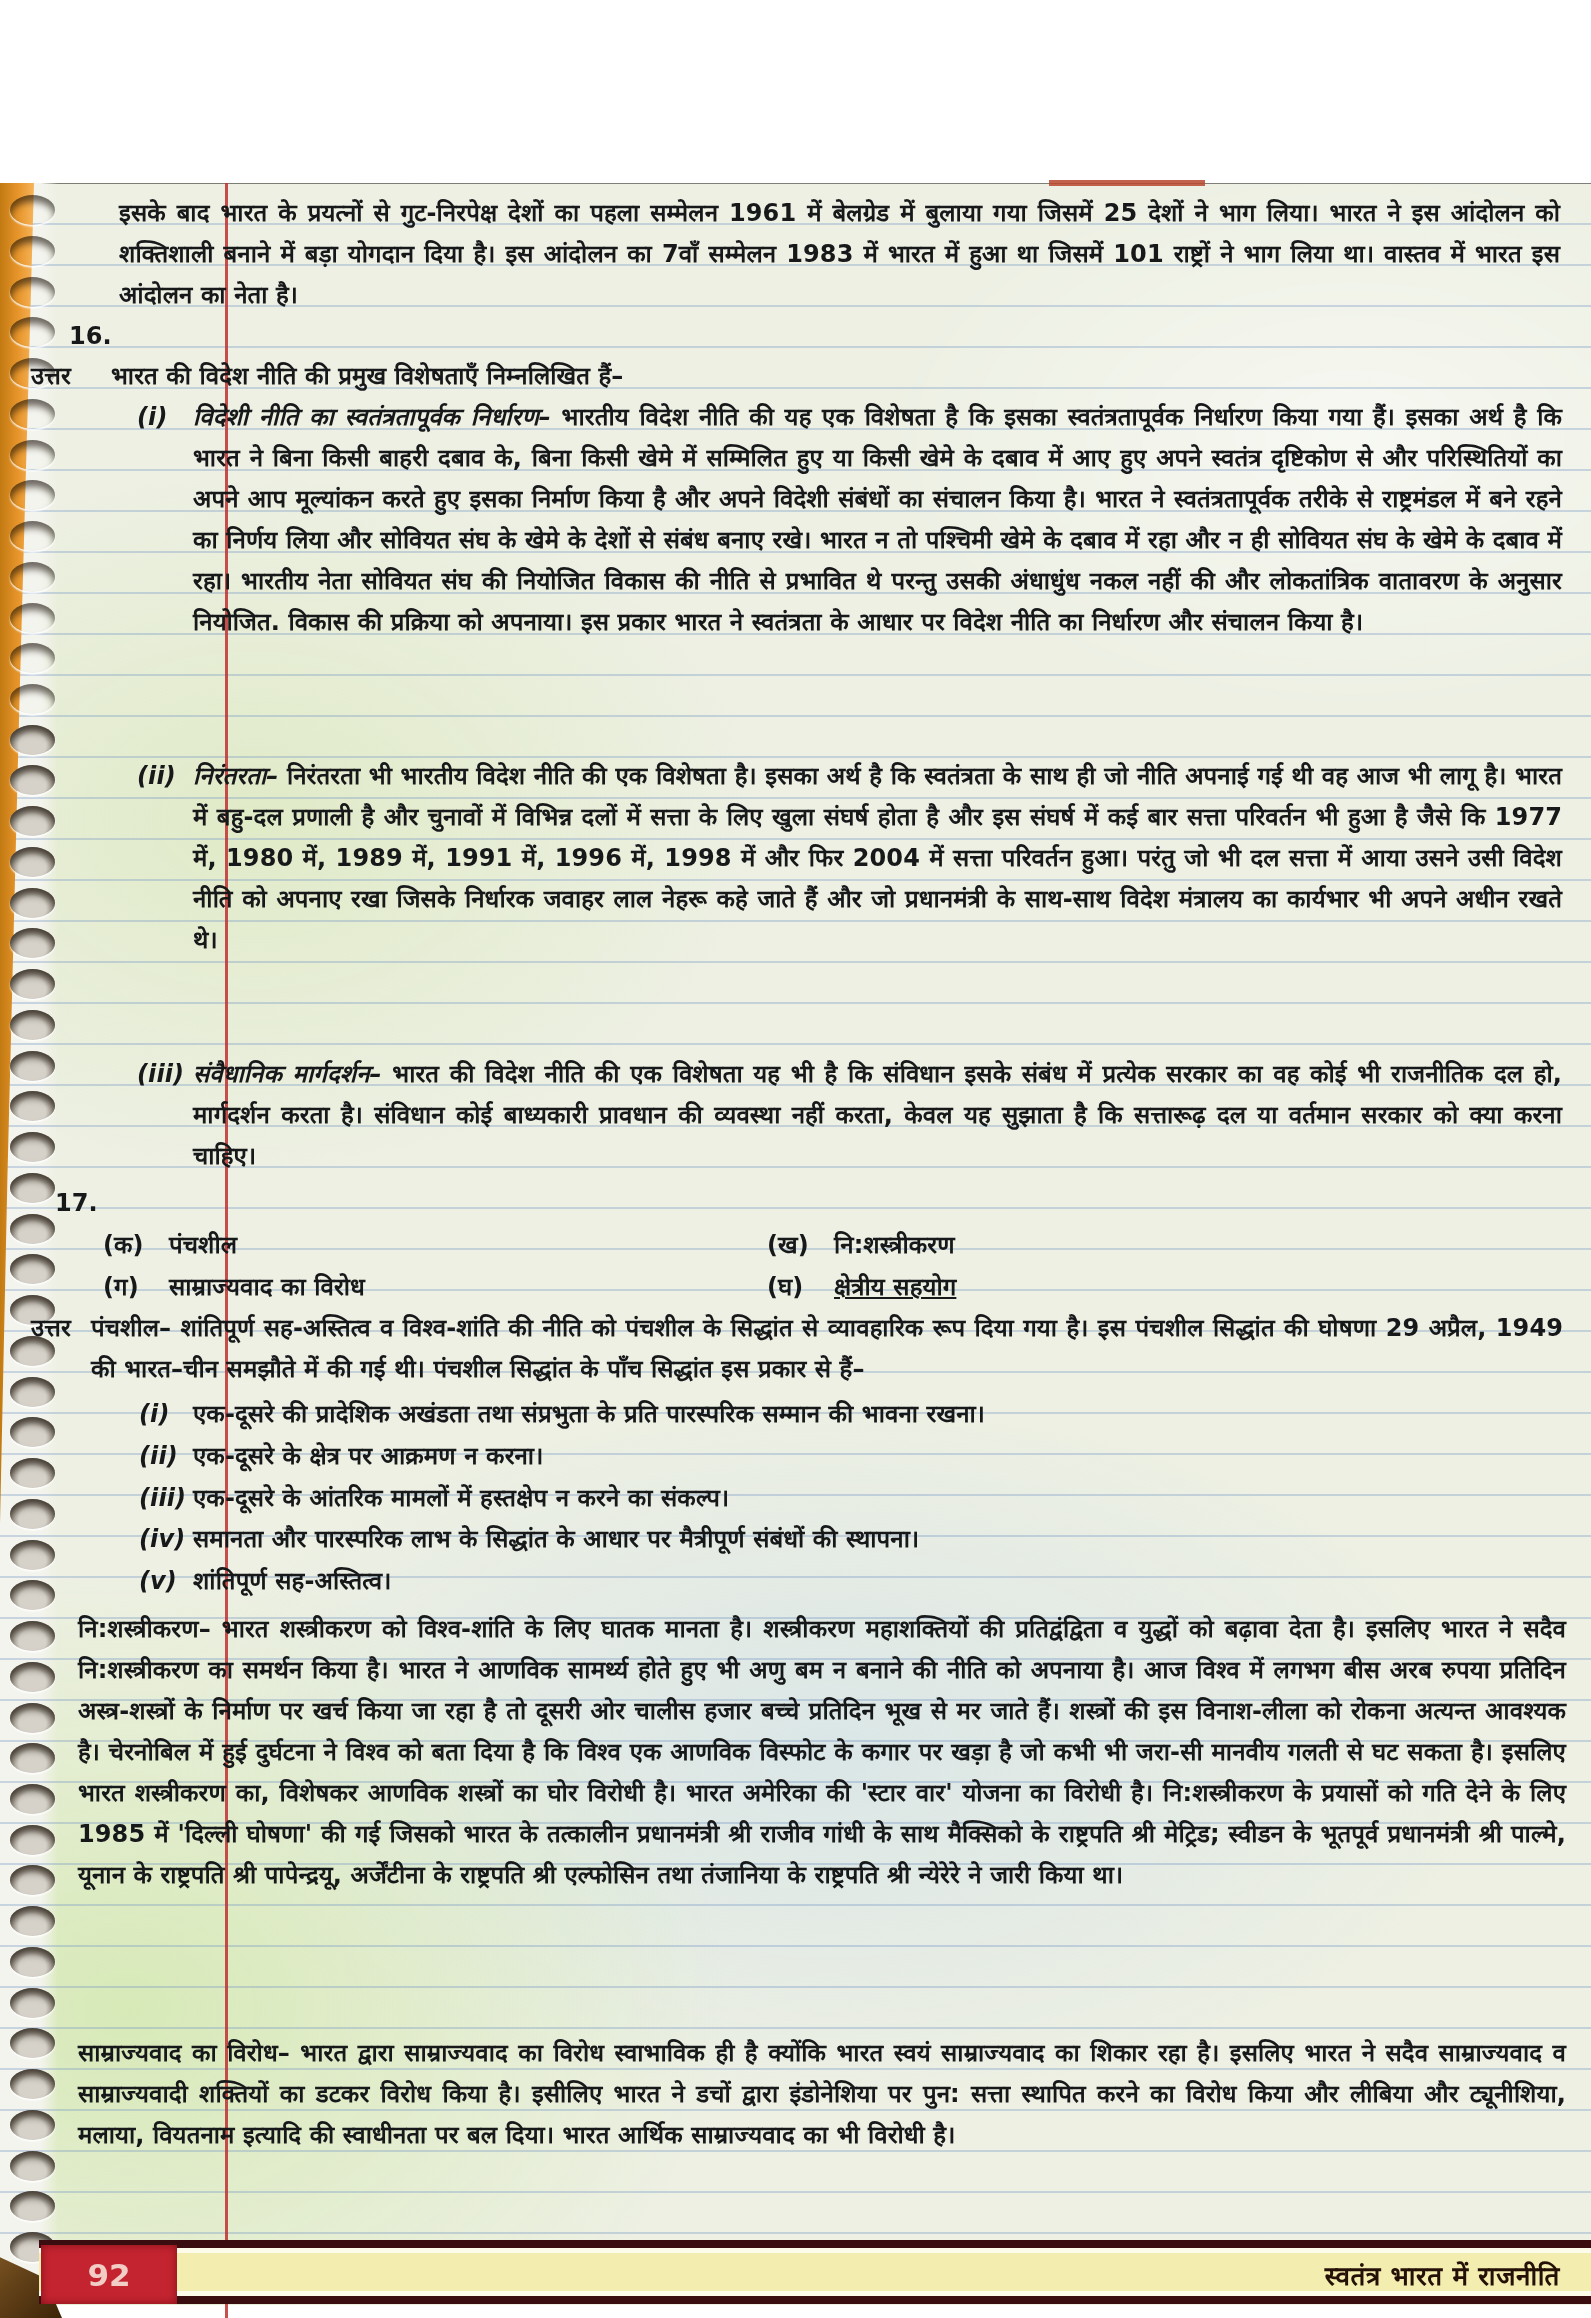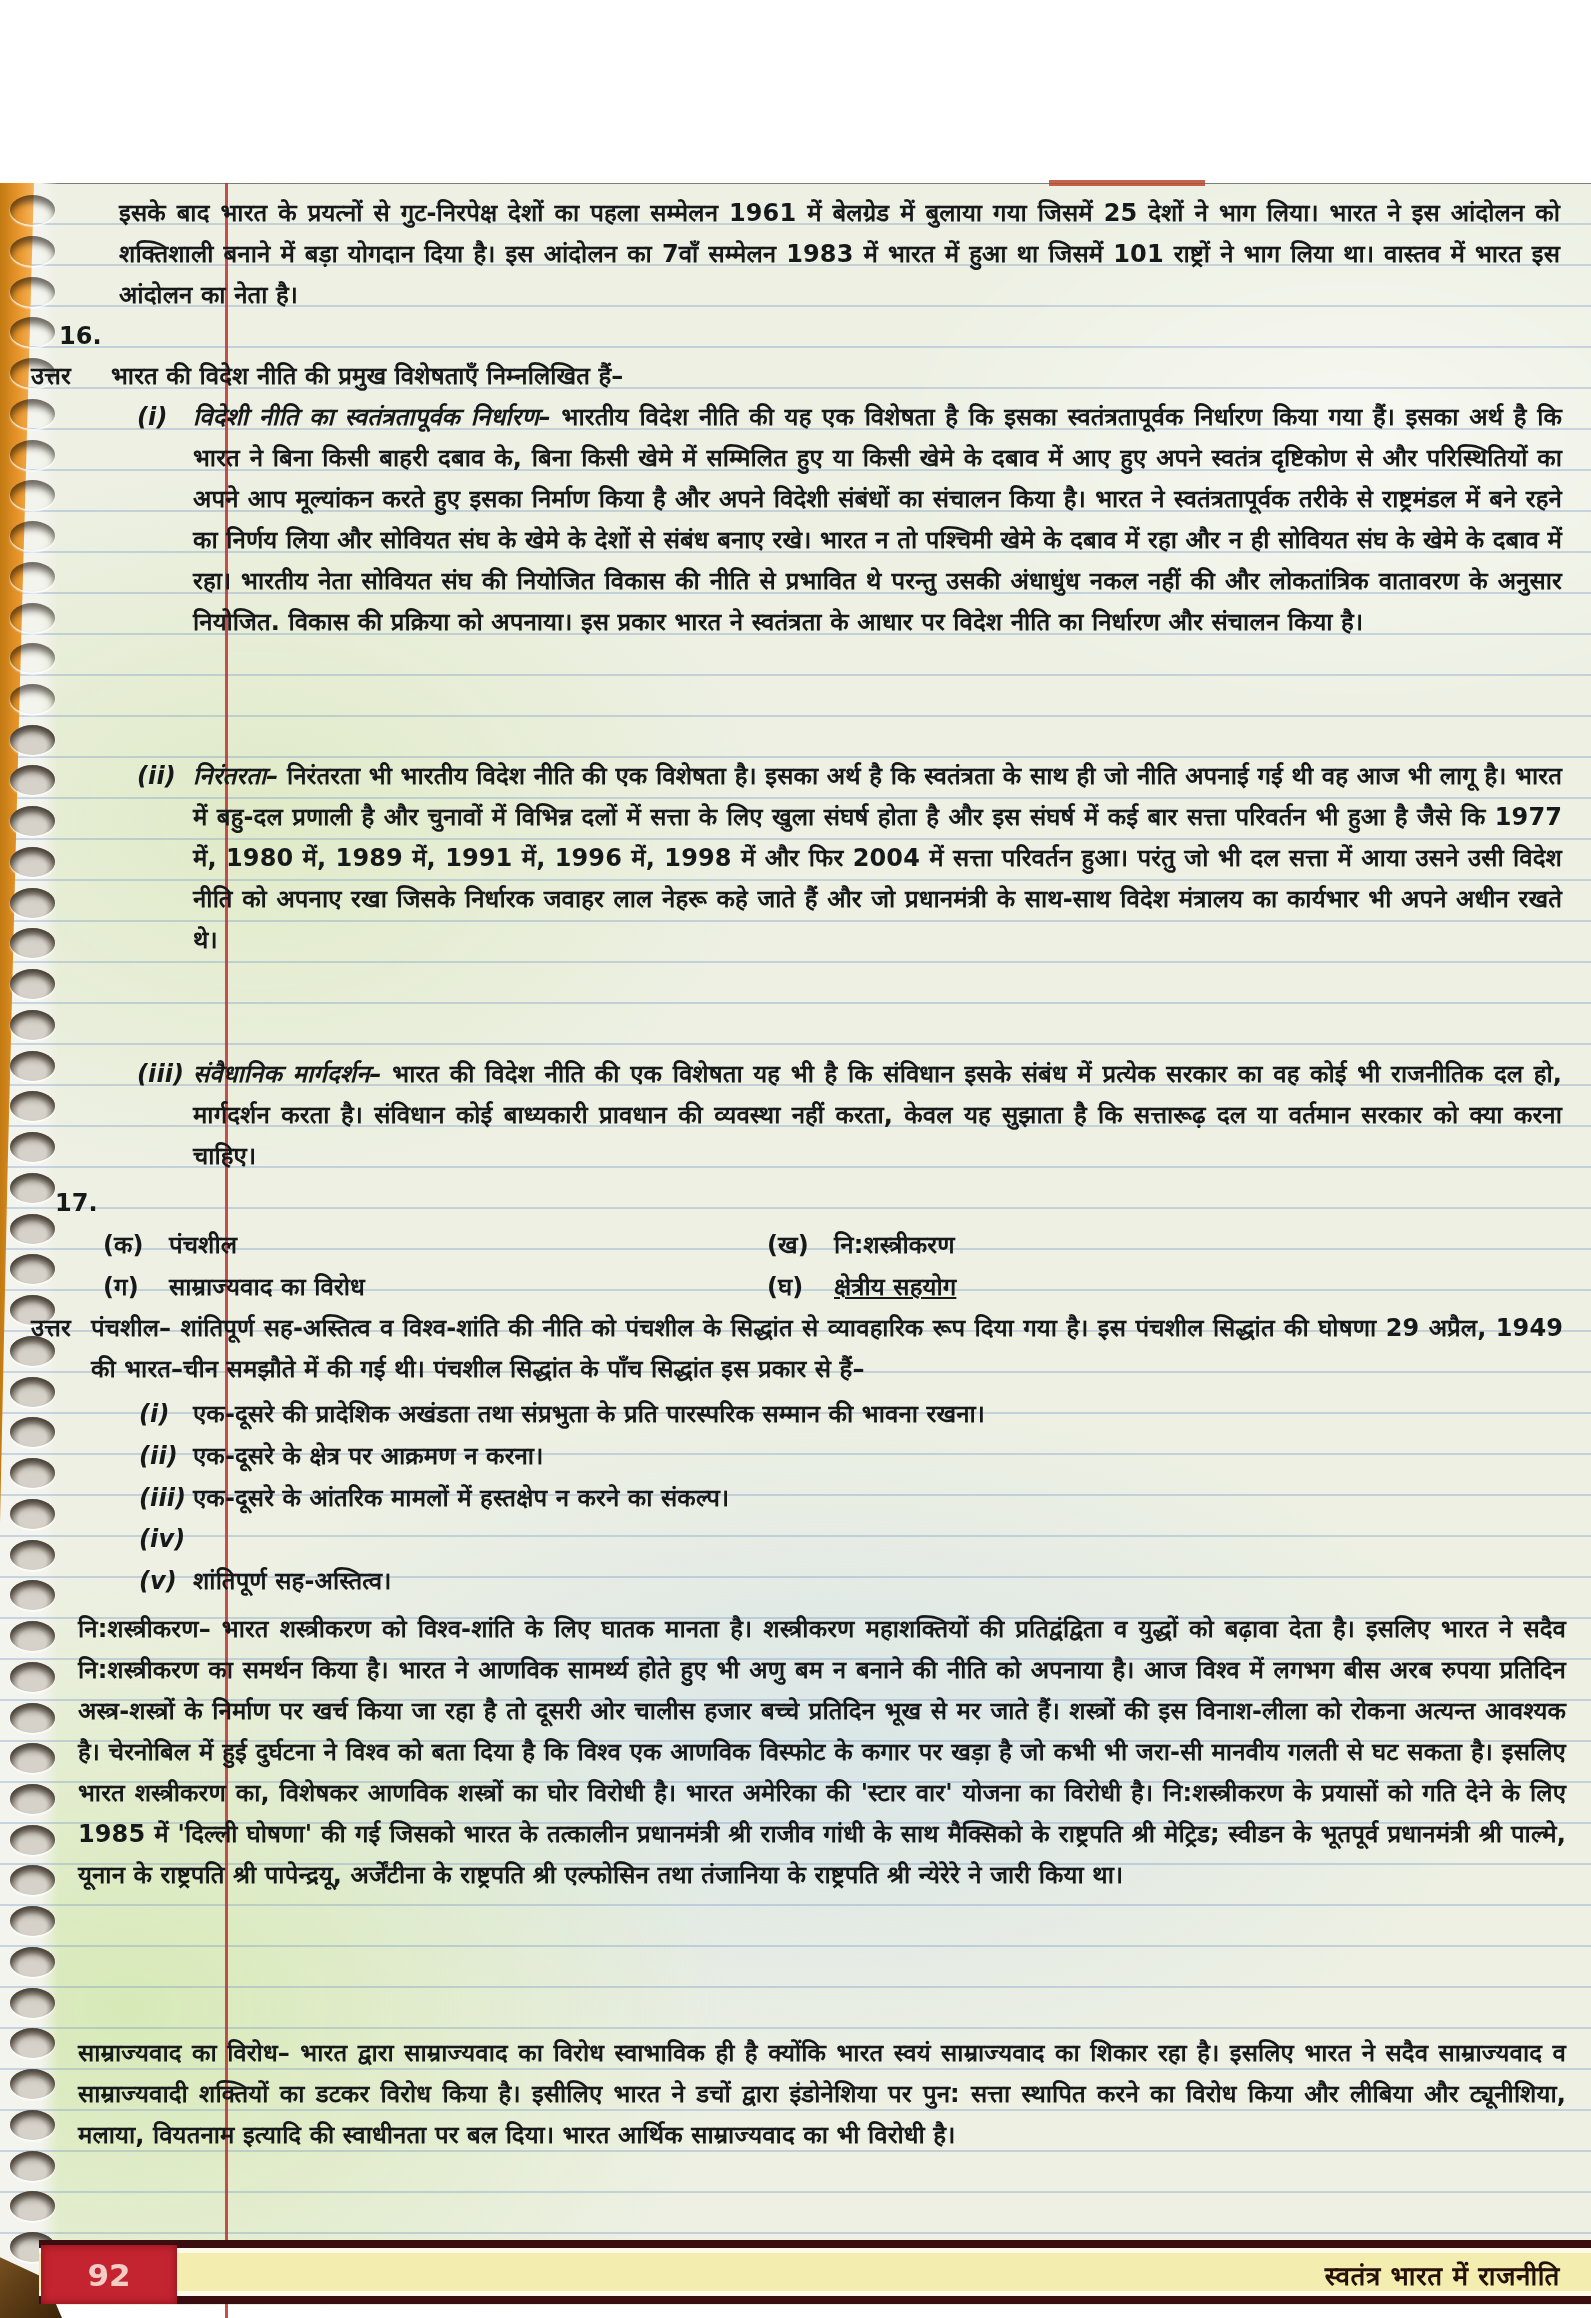--- a/index.html
+++ b/index.html
@@ -128,21 +128,21 @@
       <div class="hole grey" style="left: 10px; top: 2110px;"></div>
       <div class="hole grey" style="left: 10px; top: 2151px;"></div>
       <div class="hole grey" style="left: 10px; top: 2191px;"></div>
       <div class="hole grey" style="left: 10px; top: 2232px;"></div>
     </div>
   <div class="margin-line"></div>
   <div class="top-mark"></div>
 
   <div class="txt just" style="left:119px;top:193px;width:1441px;">इसके बाद भारत के प्रयत्नों से गुट-निरपेक्ष देशों का पहला सम्मेलन 1961 में बेलग्रेड में बुलाया गया जिसमें 25 देशों ने भाग लिया। भारत ने इस आंदोलन को शक्तिशाली बनाने में बड़ा योगदान दिया है। इस आंदोलन का 7वाँ सम्मेलन 1983 में भारत में हुआ था जिसमें 101 राष्ट्रों ने भाग लिया था। वास्तव में भारत इस आंदोलन का नेता है।</div>
 
-  <span class="txt" style="left:59px;top:316px;">16.</span>
+  <span class="txt" style="left:69px;top:316px;">16.</span>
 
   <span class="txt" style="left:31px;top:356px;">उत्तर</span>
   <span class="txt" style="left:111px;top:356px;">भारत की विदेश नीति की प्रमुख विशेषताएँ निम्नलिखित हैं–</span>
 
   <span class="txt marker" style="left:137px;top:397px;">(i)</span>
   <div class="txt just" style="left:193px;top:397px;width:1369px;"><span class="lead-italic">विदेशी नीति का स्वतंत्रतापूर्वक निर्धारण–</span><span> भारतीय विदेश नीति की यह एक विशेषता है कि इसका स्वतंत्रतापूर्वक निर्धारण किया गया हैं। इसका अर्थ है कि भारत ने बिना किसी बाहरी दबाव के, बिना किसी खेमे में सम्मिलित हुए या किसी खेमे के दबाव में आए हुए अपने स्वतंत्र दृष्टिकोण से और परिस्थितियों का अपने आप मूल्यांकन करते हुए इसका निर्माण किया है और अपने विदेशी संबंधों का संचालन किया है। भारत ने स्वतंत्रतापूर्वक तरीके से राष्ट्रमंडल में बने रहने का निर्णय लिया और सोवियत संघ के खेमे के देशों से संबंध बनाए रखे। भारत न तो पश्चिमी खेमे के दबाव में रहा और न ही सोवियत संघ के खेमे के दबाव में रहा। भारतीय नेता सोवियत संघ की नियोजित विकास की नीति से प्रभावित थे परन्तु उसकी अंधाधुंध नकल नहीं की और लोकतांत्रिक वातावरण के अनुसार नियोजित. विकास की प्रक्रिया को अपनाया। इस प्रकार भारत ने स्वतंत्रता के आधार पर विदेश नीति का निर्धारण और संचालन किया है।</span></div>
 
   <span class="txt marker" style="left:137px;top:756px;">(ii)</span>
   <div class="txt just" style="left:193px;top:756px;width:1369px;"><span class="lead-italic">निरंतरता–</span><span> निरंतरता भी भारतीय विदेश नीति की एक विशेषता है। इसका अर्थ है कि स्वतंत्रता के साथ ही जो नीति अपनाई गई थी वह आज भी लागू है। भारत में बहु-दल प्रणाली है और चुनावों में विभिन्न दलों में सत्ता के लिए खुला संघर्ष होता है और इस संघर्ष में कई बार सत्ता परिवर्तन भी हुआ है जैसे कि 1977 में, 1980 में, 1989 में, 1991 में, 1996 में, 1998 में और फिर 2004 में सत्ता परिवर्तन हुआ। परंतु जो भी दल सत्ता में आया उसने उसी विदेश नीति को अपनाए रखा जिसके निर्धारक जवाहर लाल नेहरू कहे जाते हैं और जो प्रधानमंत्री के साथ-साथ विदेश मंत्रालय का कार्यभार भी अपने अधीन रखते थे।</span></div>
 
@@ -163,20 +163,21 @@
   <span class="txt" style="left:31px;top:1308px;">उत्तर</span>
   <div class="txt just" style="left:91px;top:1308px;width:1472px;"><span class="lead-bold">पंचशील–</span><span> शांतिपूर्ण सह-अस्तित्व व विश्व-शांति की नीति को पंचशील के सिद्धांत से व्यावहारिक रूप दिया गया है। इस पंचशील सिद्धांत की घोषणा 29 अप्रैल, 1949 की भारत–चीन समझौते में की गई थी। पंचशील सिद्धांत के पाँच सिद्धांत इस प्रकार से हैं–</span></div>
 
   <span class="txt marker" style="left:139px;top:1394px;">(i)</span>
   <span class="txt" style="left:193px;top:1394px;">एक-दूसरे की प्रादेशिक अखंडता तथा संप्रभुता के प्रति पारस्परिक सम्मान की भावना रखना।</span>
   <span class="txt marker" style="left:139px;top:1436px;">(ii)</span>
   <span class="txt" style="left:193px;top:1436px;">एक-दूसरे के क्षेत्र पर आक्रमण न करना।</span>
   <span class="txt marker" style="left:139px;top:1478px;">(iii)</span>
   <span class="txt" style="left:193px;top:1478px;">एक-दूसरे के आंतरिक मामलों में हस्तक्षेप न करने का संकल्प।</span>
   <span class="txt marker" style="left:139px;top:1519px;">(iv)</span>
+  <span class="txt" style="left:193px;top:1519px;">समानता और पारस्परिक लाभ के सिद्धांत के आधार पर मैत्रीपूर्ण संबंधों की स्थापना।</span>
   <span class="txt marker" style="left:139px;top:1561px;">(v)</span>
   <span class="txt" style="left:193px;top:1561px;">शांतिपूर्ण सह-अस्तित्व।</span>
 
   <div class="txt just" style="left:78px;top:1609px;width:1488px;"><span class="lead-bold">नि:शस्त्रीकरण–</span><span> भारत शस्त्रीकरण को विश्व-शांति के लिए घातक मानता है। शस्त्रीकरण महाशक्तियों की प्रतिद्वंद्विता व युद्धों को बढ़ावा देता है। इसलिए भारत ने सदैव नि:शस्त्रीकरण का समर्थन किया है। भारत ने आणविक सामर्थ्य होते हुए भी अणु बम न बनाने की नीति को अपनाया है। आज विश्व में लगभग बीस अरब रुपया प्रतिदिन अस्त्र-शस्त्रों के निर्माण पर खर्च किया जा रहा है तो दूसरी ओर चालीस हजार बच्चे प्रतिदिन भूख से मर जाते हैं। शस्त्रों की इस विनाश-लीला को रोकना अत्यन्त आवश्यक है। चेरनोबिल में हुई दुर्घटना ने विश्व को बता दिया है कि विश्व एक आणविक विस्फोट के कगार पर खड़ा है जो कभी भी जरा-सी मानवीय गलती से घट सकता है। इसलिए भारत शस्त्रीकरण का, विशेषकर आणविक शस्त्रों का घोर विरोधी है। भारत अमेरिका की 'स्टार वार' योजना का विरोधी है। नि:शस्त्रीकरण के प्रयासों को गति देने के लिए 1985 में 'दिल्ली घोषणा' की गई जिसको भारत के तत्कालीन प्रधानमंत्री श्री राजीव गांधी के साथ मैक्सिको के राष्ट्रपति श्री मेट्रिड; स्वीडन के भूतपूर्व प्रधानमंत्री श्री पाल्मे, यूनान के राष्ट्रपति श्री पापेन्द्रयू, अर्जेंटीना के राष्ट्रपति श्री एल्फोसिन तथा तंजानिया के राष्ट्रपति श्री न्येरेरे ने जारी किया था।</span></div>
 
   <div class="txt just" style="left:78px;top:2033px;width:1488px;"><span class="lead-bold">साम्राज्यवाद का विरोध–</span><span> भारत द्वारा साम्राज्यवाद का विरोध स्वाभाविक ही है क्योंकि भारत स्वयं साम्राज्यवाद का शिकार रहा है। इसलिए भारत ने सदैव साम्राज्यवाद व साम्राज्यवादी शक्तियों का डटकर विरोध किया है। इसीलिए भारत ने डचों द्वारा इंडोनेशिया पर पुन: सत्ता स्थापित करने का विरोध किया और लीबिया और ट्यूनीशिया, मलाया, वियतनाम इत्यादि की स्वाधीनता पर बल दिया। भारत आर्थिक साम्राज्यवाद का भी विरोधी है।</span></div>
 
   <div class="footer-band"></div>
   <div class="page-num-box">
     <span>92</span>

